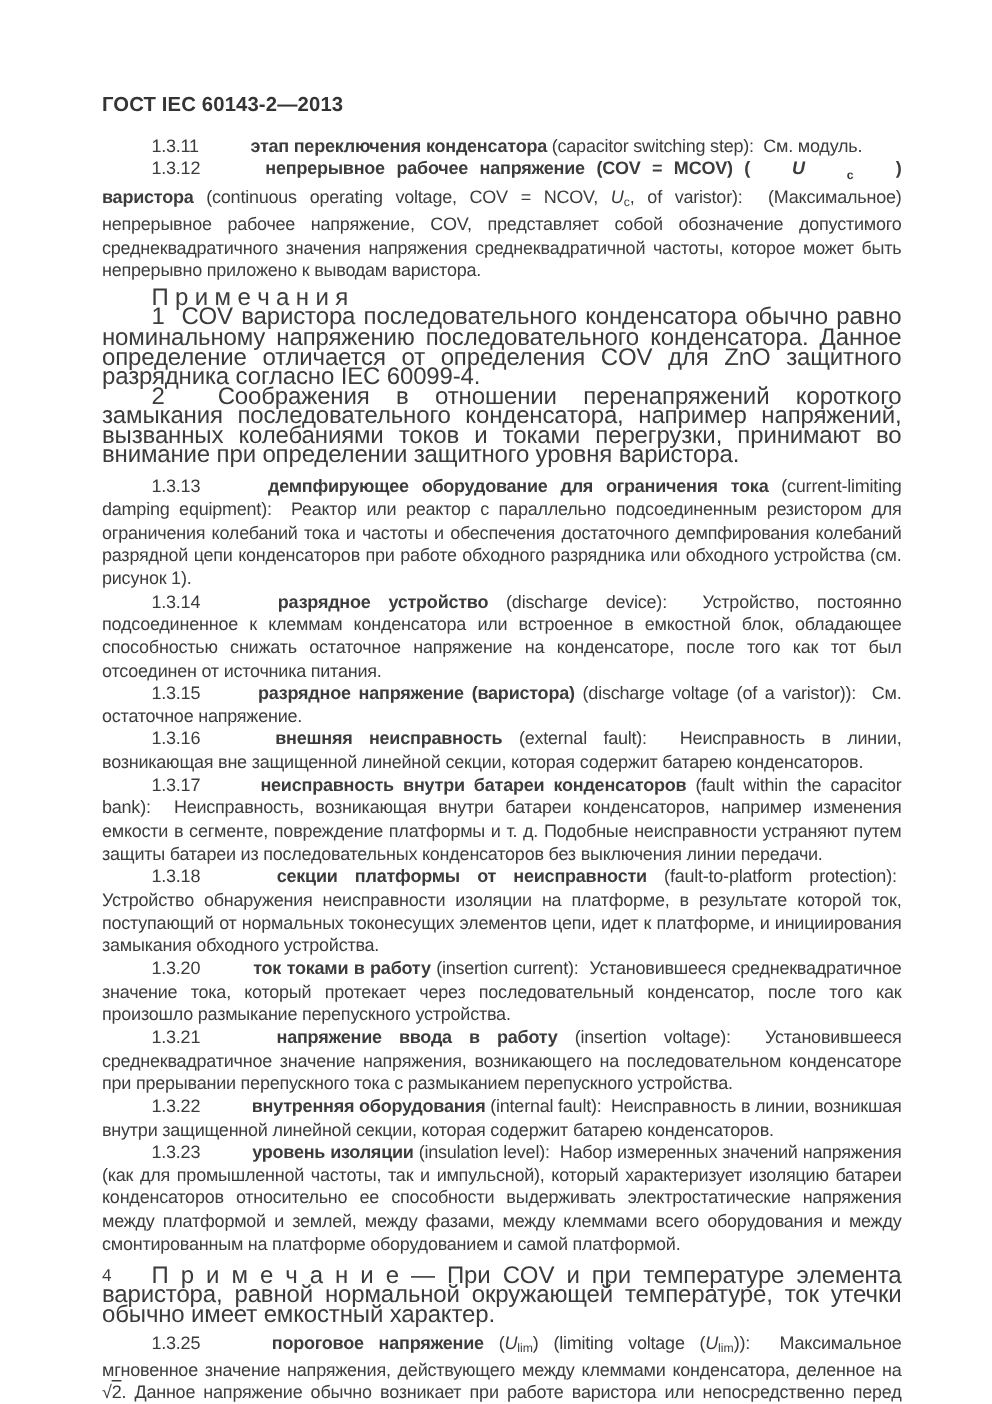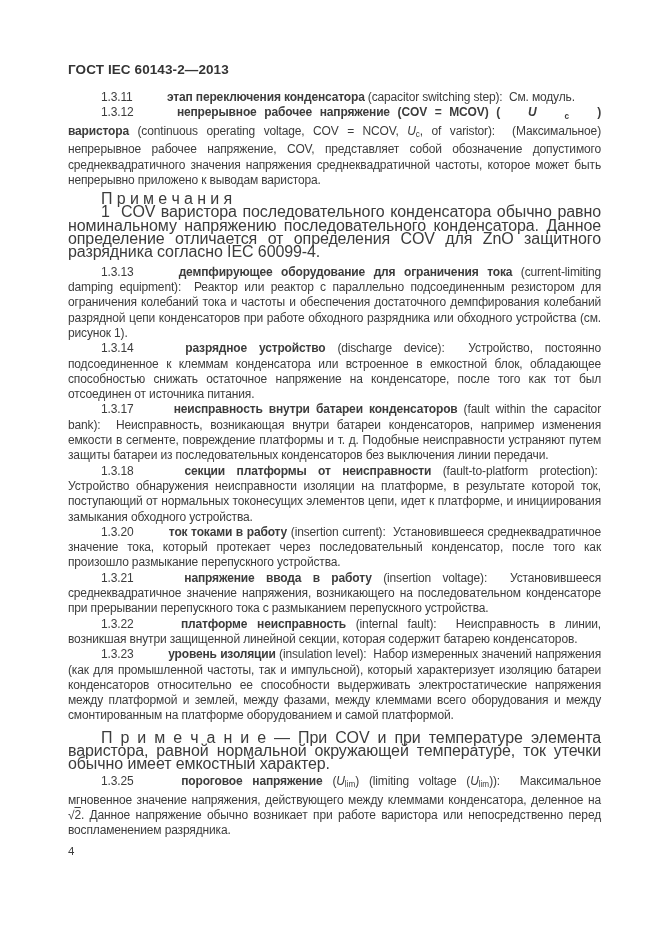--- a/index.html
+++ b/index.html
@@ -44,26 +44,29 @@
 <body>
 
 <div class="page">
   <div class="header">ГОСТ IEC 60143-2—2013</div>
 
   <div class="doc-body">
       <p class="term"><span>1.3.11&nbsp; </span><span class="b">этап переключения конденсатора</span><span> (capacitor switching step):&nbsp; См. модуль.</span></p>
       <p class="term"><span>1.3.12&nbsp; </span><span class="b">непрерывное рабочее напряжение (COV = MCOV) (</span><span class="b it">U</span><span class="b sb">c</span><span class="b">) варистора</span><span> (continuous operating voltage, COV = NCOV, </span><span class="it">U</span><span class="sb">c</span><span>, of varistor):&nbsp; (Максимальное) непрерывное рабочее напряжение, COV, представляет собой обозначение допустимого среднеквадратичного значения напряжения среднеквадратичной частоты, которое может быть непрерывно приложено к выводам варистора.</span></p>
       <p class="notes-heading"><span>П р и м е ч а н и я</span></p>
       <p class="note"><span>1&nbsp; COV варистора последовательного конденсатора обычно равно номинальному напряжению последовательного конденсатора. Данное определение отличается от определения COV для ZnO защитного разрядника согласно IEC 60099-4.</span></p>
+      <p class="note"><span>2&nbsp; Соображения в отношении перенапряжений короткого замыкания последовательного конденсатора, например напряжений, вызванных колебаниями токов и токами перегрузки, принимают во внимание при определении защитного уровня варистора.</span></p>
       <p class="term"><span>1.3.13&nbsp; </span><span class="b">демпфирующее оборудование для ограничения тока</span><span> (current-limiting damping equipment):&nbsp; Реактор или реактор с параллельно подсоединенным резистором для ограничения колебаний тока и частоты и обеспечения достаточного демпфирования колебаний разрядной цепи конденсаторов при работе обходного разрядника или обходного устройства (см. рисунок 1).</span></p>
       <p class="term"><span>1.3.14&nbsp; </span><span class="b">разрядное устройство</span><span> (discharge device):&nbsp; Устройство, постоянно подсоединенное к клеммам конденсатора или встроенное в емкостной блок, обладающее способностью снижать остаточное напряжение на конденсаторе, после того как тот был отсоединен от источника питания.</span></p>
+      <p class="term"><span>1.3.15&nbsp; </span><span class="b">разрядное напряжение (варистора)</span><span> (discharge voltage (of a varistor)):&nbsp; См. остаточное напряжение.</span></p>
+      <p class="term"><span>1.3.16&nbsp; </span><span class="b">внешняя неисправность</span><span> (external fault):&nbsp; Неисправность в линии, возникающая вне защищенной линейной секции, которая содержит батарею конденсаторов.</span></p>
       <p class="term"><span>1.3.17&nbsp; </span><span class="b">неисправность внутри батареи конденсаторов</span><span> (fault within the capacitor bank):&nbsp; Неисправность, возникающая внутри батареи конденсаторов, например изменения емкости в сегменте, повреждение платформы и т. д. Подобные неисправности устраняют путем защиты батареи из последовательных конденсаторов без выключения линии передачи.</span></p>
       <p class="term"><span>1.3.18&nbsp; </span><span class="b">секции платформы от неисправности</span><span> (fault-to-platform protection):&nbsp; Устройство обнаружения неисправности изоляции на платформе, в результате которой ток, поступающий от нормальных токонесущих элементов цепи, идет к платформе, и инициирования замыкания обходного устройства.</span></p>
       <p class="term"><span>1.3.20&nbsp; </span><span class="b">ток токами в работу</span><span> (insertion current):&nbsp; Установившееся среднеквадратичное значение тока, который протекает через последовательный конденсатор, после того как произошло размыкание перепускного устройства.</span></p>
       <p class="term"><span>1.3.21&nbsp; </span><span class="b">напряжение ввода в работу</span><span> (insertion voltage):&nbsp; Установившееся среднеквадратичное значение напряжения, возникающего на последовательном конденсаторе при прерывании перепускного тока с размыканием перепускного устройства.</span></p>
-      <p class="term"><span>1.3.22&nbsp; </span><span class="b">платформе неисправность</span><span> (internal fault):&nbsp; Неисправность в линии, возникшая внутри защищенной линейной секции, которая содержит батарею конденсаторов.</span></p>
+      <p class="term"><span>1.3.22&nbsp; </span><span class="b">внутренняя оборудования</span><span> (internal fault):&nbsp; Неисправность в линии, возникшая внутри защищенной линейной секции, которая содержит батарею конденсаторов.</span></p>
       <p class="term"><span>1.3.23&nbsp; </span><span class="b">уровень изоляции</span><span> (insulation level):&nbsp; Набор измеренных значений напряжения (как для промышленной частоты, так и импульсной), который характеризует изоляцию батареи конденсаторов относительно ее способности выдерживать электростатические напряжения между платформой и землей, между фазами, между клеммами всего оборудования и между смонтированным на платформе оборудованием и самой платформой.</span></p>
       <p class="note-single"><span>П р и м е ч а н и е — При COV и при температуре элемента варистора, равной нормальной окружающей температуре, ток утечки обычно имеет емкостный характер.</span></p>
       <p class="term"><span>1.3.25&nbsp; </span><span class="b">пороговое напряжение</span><span> (</span><span class="it">U</span><span class="sb">lim</span><span>) (limiting voltage (</span><span class="it">U</span><span class="sb">lim</span><span>)):&nbsp; Максимальное мгновенное значение напряжения, действующего между клеммами конденсатора, деленное на </span><span>√</span><span class="ov">2</span><span>. Данное напряжение обычно возникает при работе варистора или непосредственно перед воспламенением разрядника.</span></p>
     </div>
 
   <div class="footer">4</div>
 </div>
 
 </body></html>

